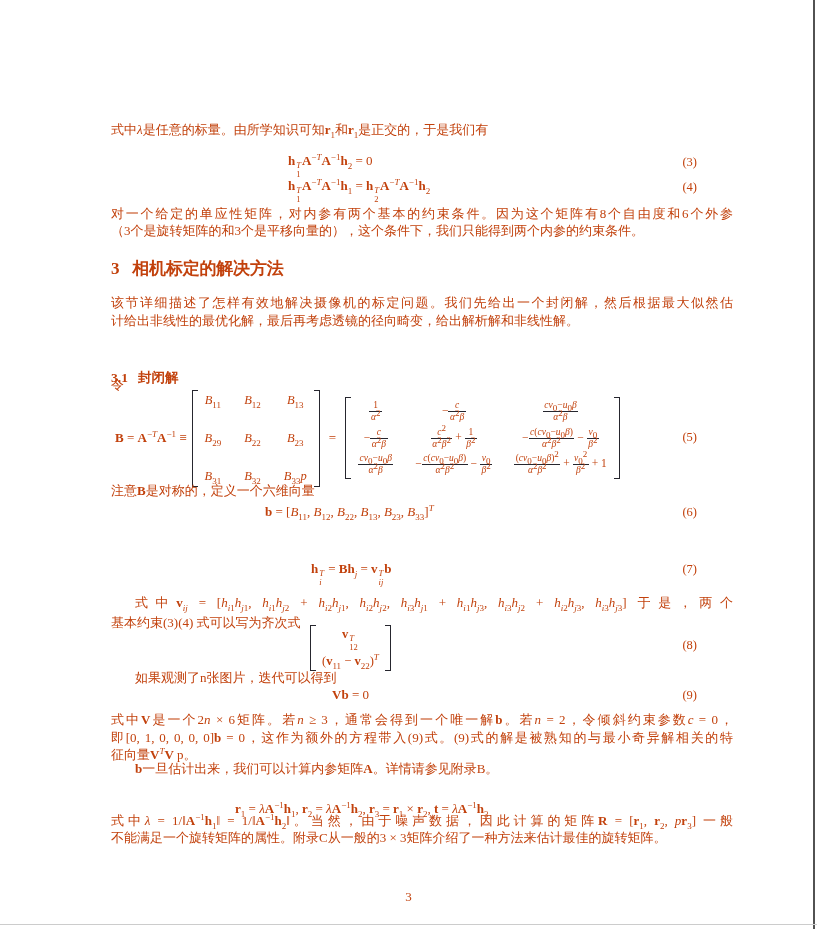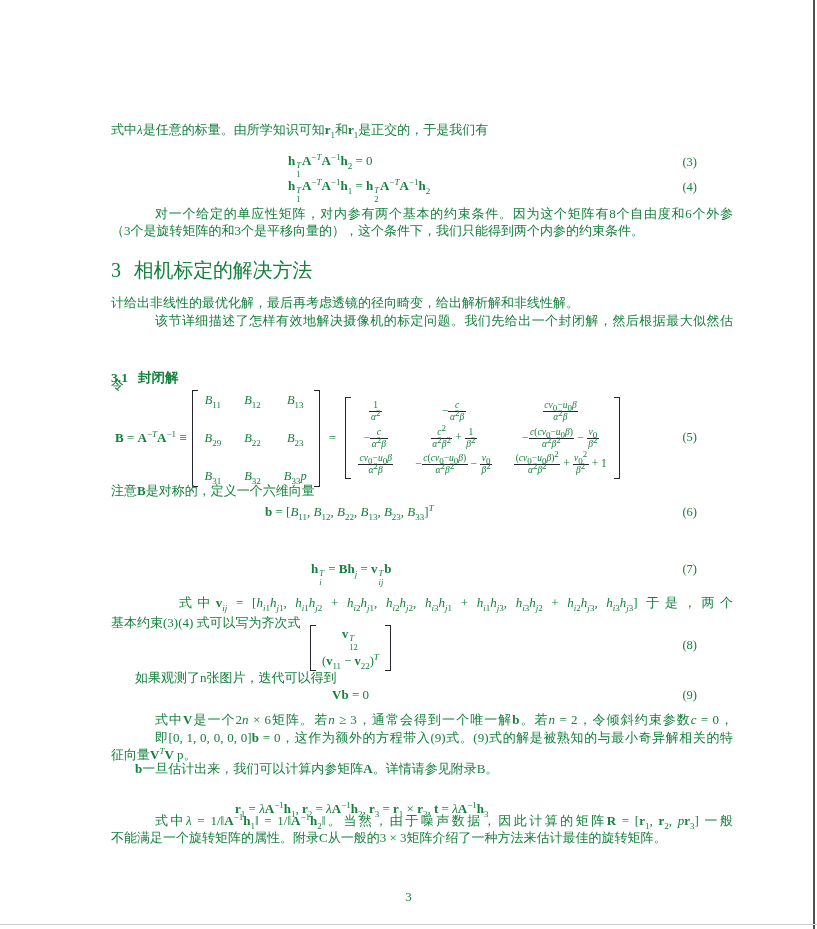--- a/index.html
+++ b/index.html
@@ -1,26 +1,26 @@
 <!DOCTYPE html>
 <html><head>
 <meta charset="utf-8">
 <style>
   html,body{margin:0;padding:0;background:#ffffff;}
   .page{position:relative;width:817px;height:929px;background:#ffffff;overflow:hidden;
-        font-family:"Liberation Serif","DejaVu Serif",serif;color:#15803d;}
+        font-family:"Liberation Serif","DejaVu Serif",serif;color:#c2410c;}
   .edge-right{position:absolute;left:813px;top:0;width:2px;height:929px;background:#525252;}
   .edge-bottom{position:absolute;left:0;top:924px;width:817px;height:1px;background:#cccccc;}
 
   .blk{position:absolute;left:111px;width:622px;font-size:13px;line-height:17px;}
   .ln{white-space:nowrap;}
-  .just{white-space:normal;text-align:justify;text-align-last:justify;margin-left:44px;}
+  .just{white-space:normal;text-align:justify;text-align-last:justify;}
   .ind{text-indent:24px;}
 
-  .h-sec{position:absolute;left:111px;font-weight:normal;font-size:20px;letter-spacing:-0.2px;}
+  .h-sec{position:absolute;left:111px;font-weight:bold;font-size:17px;letter-spacing:-0.2px;}
   .h-sec .sec-num{margin-right:13px;}
   .h-sub{position:absolute;left:111px;font-weight:bold;font-size:13.5px;margin-top:19px;}
   .h-sub .sec-num{margin-right:10px;}
 
   .eqrow{position:absolute;left:111px;width:622px;height:20px;font-size:13px;}
   .eqbody{position:absolute;white-space:nowrap;}
   .eqnum{position:absolute;right:36px;top:0;font-size:12.5px;}
 
   sup,sub{font-size:9px;line-height:0;}
   .ss{display:inline-flex;flex-direction:column;align-items:flex-start;justify-content:center;
@@ -76,22 +76,22 @@
   <div class="blk" style="top:205px">
     <div class="ln just">对一个给定的单应性矩阵，对内参有两个基本的约束条件。因为这个矩阵有8个自由度和6个外参</div>
     <div class="ln">（3个是旋转矩阵的和3个是平移向量的），这个条件下，我们只能得到两个内参的约束条件。</div>
   </div>
 
   <div class="h-sec" style="top:257px">
     <span class="sec-num">3</span><span>相机标定的解决方法</span>
   </div>
 
   <div class="blk" style="top:294px;line-height:18px">
+    <div class="ln just">该节详细描述了怎样有效地解决摄像机的标定问题。我们先给出一个封闭解，然后根据最大似然估</div>
     <div class="ln">计给出非线性的最优化解，最后再考虑透镜的径向畸变，给出解析解和非线性解。</div>
-    <div class="ln just">该节详细描述了怎样有效地解决摄像机的标定问题。我们先给出一个封闭解，然后根据最大似然估</div>
   </div>
 
   <div class="h-sub" style="top:350px">
     <span class="sec-num">3.1</span><span>封闭解</span>
   </div>
 
   <div class="blk" style="top:376px">
     <div class="ln">令</div>
   </div>
 

